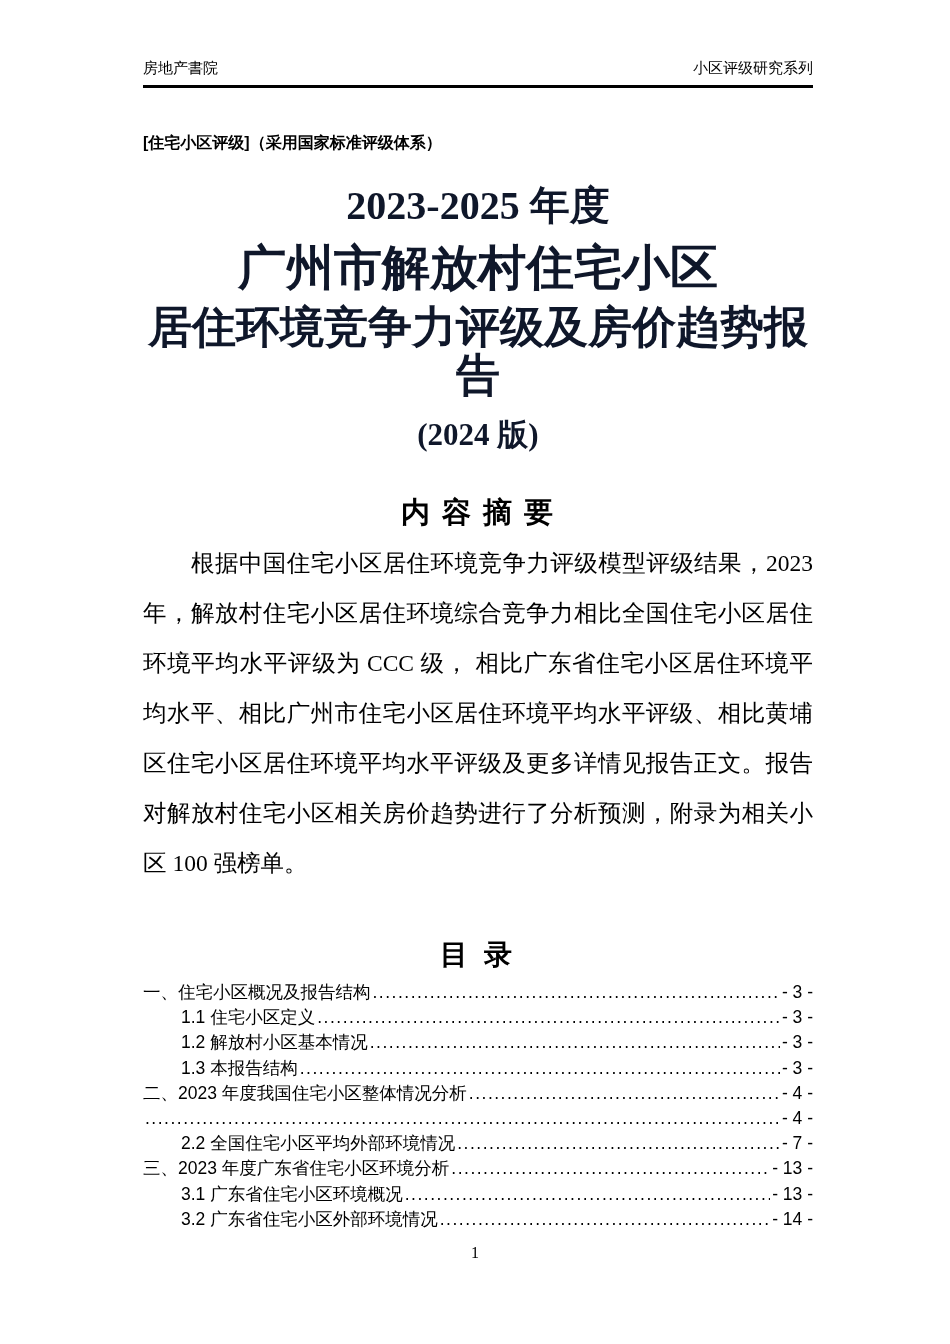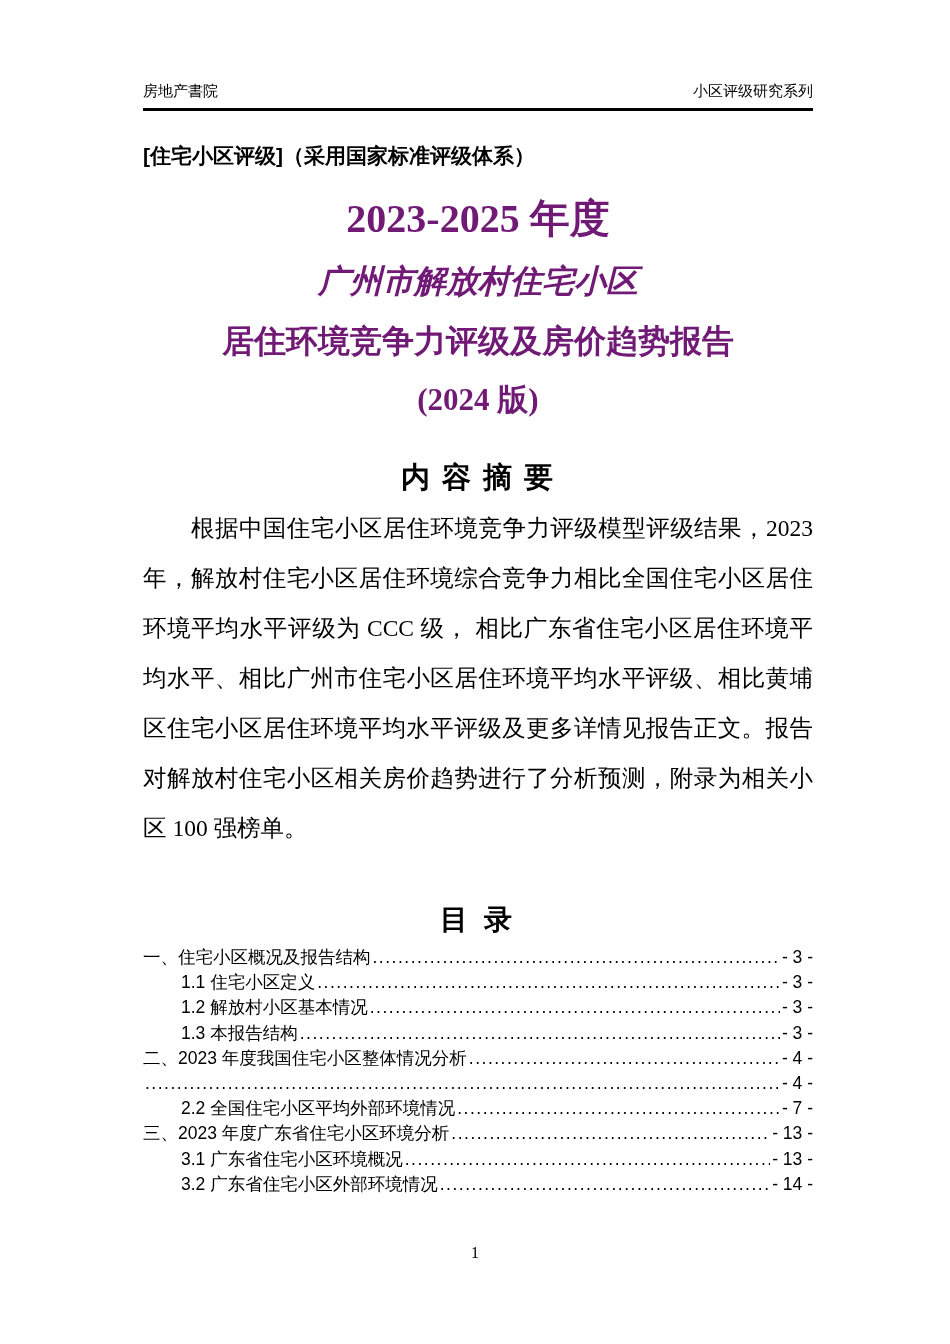--- a/index.html
+++ b/index.html
@@ -20,38 +20,37 @@
   .header{
     display:flex;
     justify-content:space-between;
     align-items:flex-start;
     padding-top:58px;
     padding-bottom:7px;
     border-bottom:3px solid #000;
     font-family:"Liberation Sans","DejaVu Sans",sans-serif;
     font-size:15px;
     line-height:20px;
-    margin-top:23px;
   }
   
   .tagline{
-    margin-top:32px;
+    margin-top:42px;
     font-family:"Liberation Sans","DejaVu Sans",sans-serif;
     font-weight:bold;
-    font-size:21px;
+    font-size:16px;
     line-height:26px;
   }
   
   .title-block{
     text-align:center;
     font-weight:bold;
   }
   .title-line1{margin-top:26px;font-size:40px;line-height:48px;}
-  .title-line2{margin-top:14px;font-size:32px;line-height:48px;font-style:italic;}
-  .title-line3{margin-top:12px;font-size:32px;line-height:48px;}
+  .title-line2{margin-top:14px;font-size:48px;line-height:48px;}
+  .title-line3{margin-top:12px;font-size:44px;line-height:48px;}
   .title-edition{margin-top:16px;font-size:31px;line-height:38px;}
   
   .abstract-heading{
     margin:40px 0 0 0;
     text-align:center;
     font-family:"Liberation Sans","DejaVu Sans",sans-serif;
     font-weight:bold;
     font-size:29px;
     line-height:36px;
     letter-spacing:2px;
@@ -111,21 +110,21 @@
 <div class="page">
   <div class="content">
 
     <div class="header">
       <span>房地产書院</span>
       <span>小区评级研究系列</span>
     </div>
 
     <div class="tagline">[住宅小区评级]（采用国家标准评级体系）</div>
 
-    <div class="title-block" id="title-block" style="color: #701a75;">
+    <div class="title-block" id="title-block" style="color: #0f172a;">
       <div class="title-line1">2023-2025 年度</div>
       <div class="title-line2">广州市解放村住宅小区</div>
       <div class="title-line3">居住环境竞争力评级及房价趋势报告</div>
       <div class="title-edition">(2024 版)</div>
     </div>
 
     <h2 class="abstract-heading">内 容 摘 要</h2>
 
     <p class="abstract-paragraph" id="abstract-paragraph"><span class="seg">根据中国住宅小区居住环境竞争力评级模型评级结果，2023 年，</span><span class="seg bold">解放村</span><span class="seg">住宅小区居住环境综合竞争力相比全国住宅小区居住环境平均水平评级为 </span><span class="seg bold">CCC 级，</span><span class="seg"> 相比</span><span class="seg bold">广东省</span><span class="seg">住宅小区居住环境平均水平、相比</span><span class="seg bold">广州市</span><span class="seg">住宅小区居住环境平均水平评级、相比</span><span class="seg bold">黄埔区</span><span class="seg">住宅小区居住环境平均水平评级及更多详情见报告正文。报告对</span><span class="seg bold">解放村</span><span class="seg">住宅小区相关房价趋势进行了分析预测，附录为相关小区 100 强榜单。</span></p>
 

